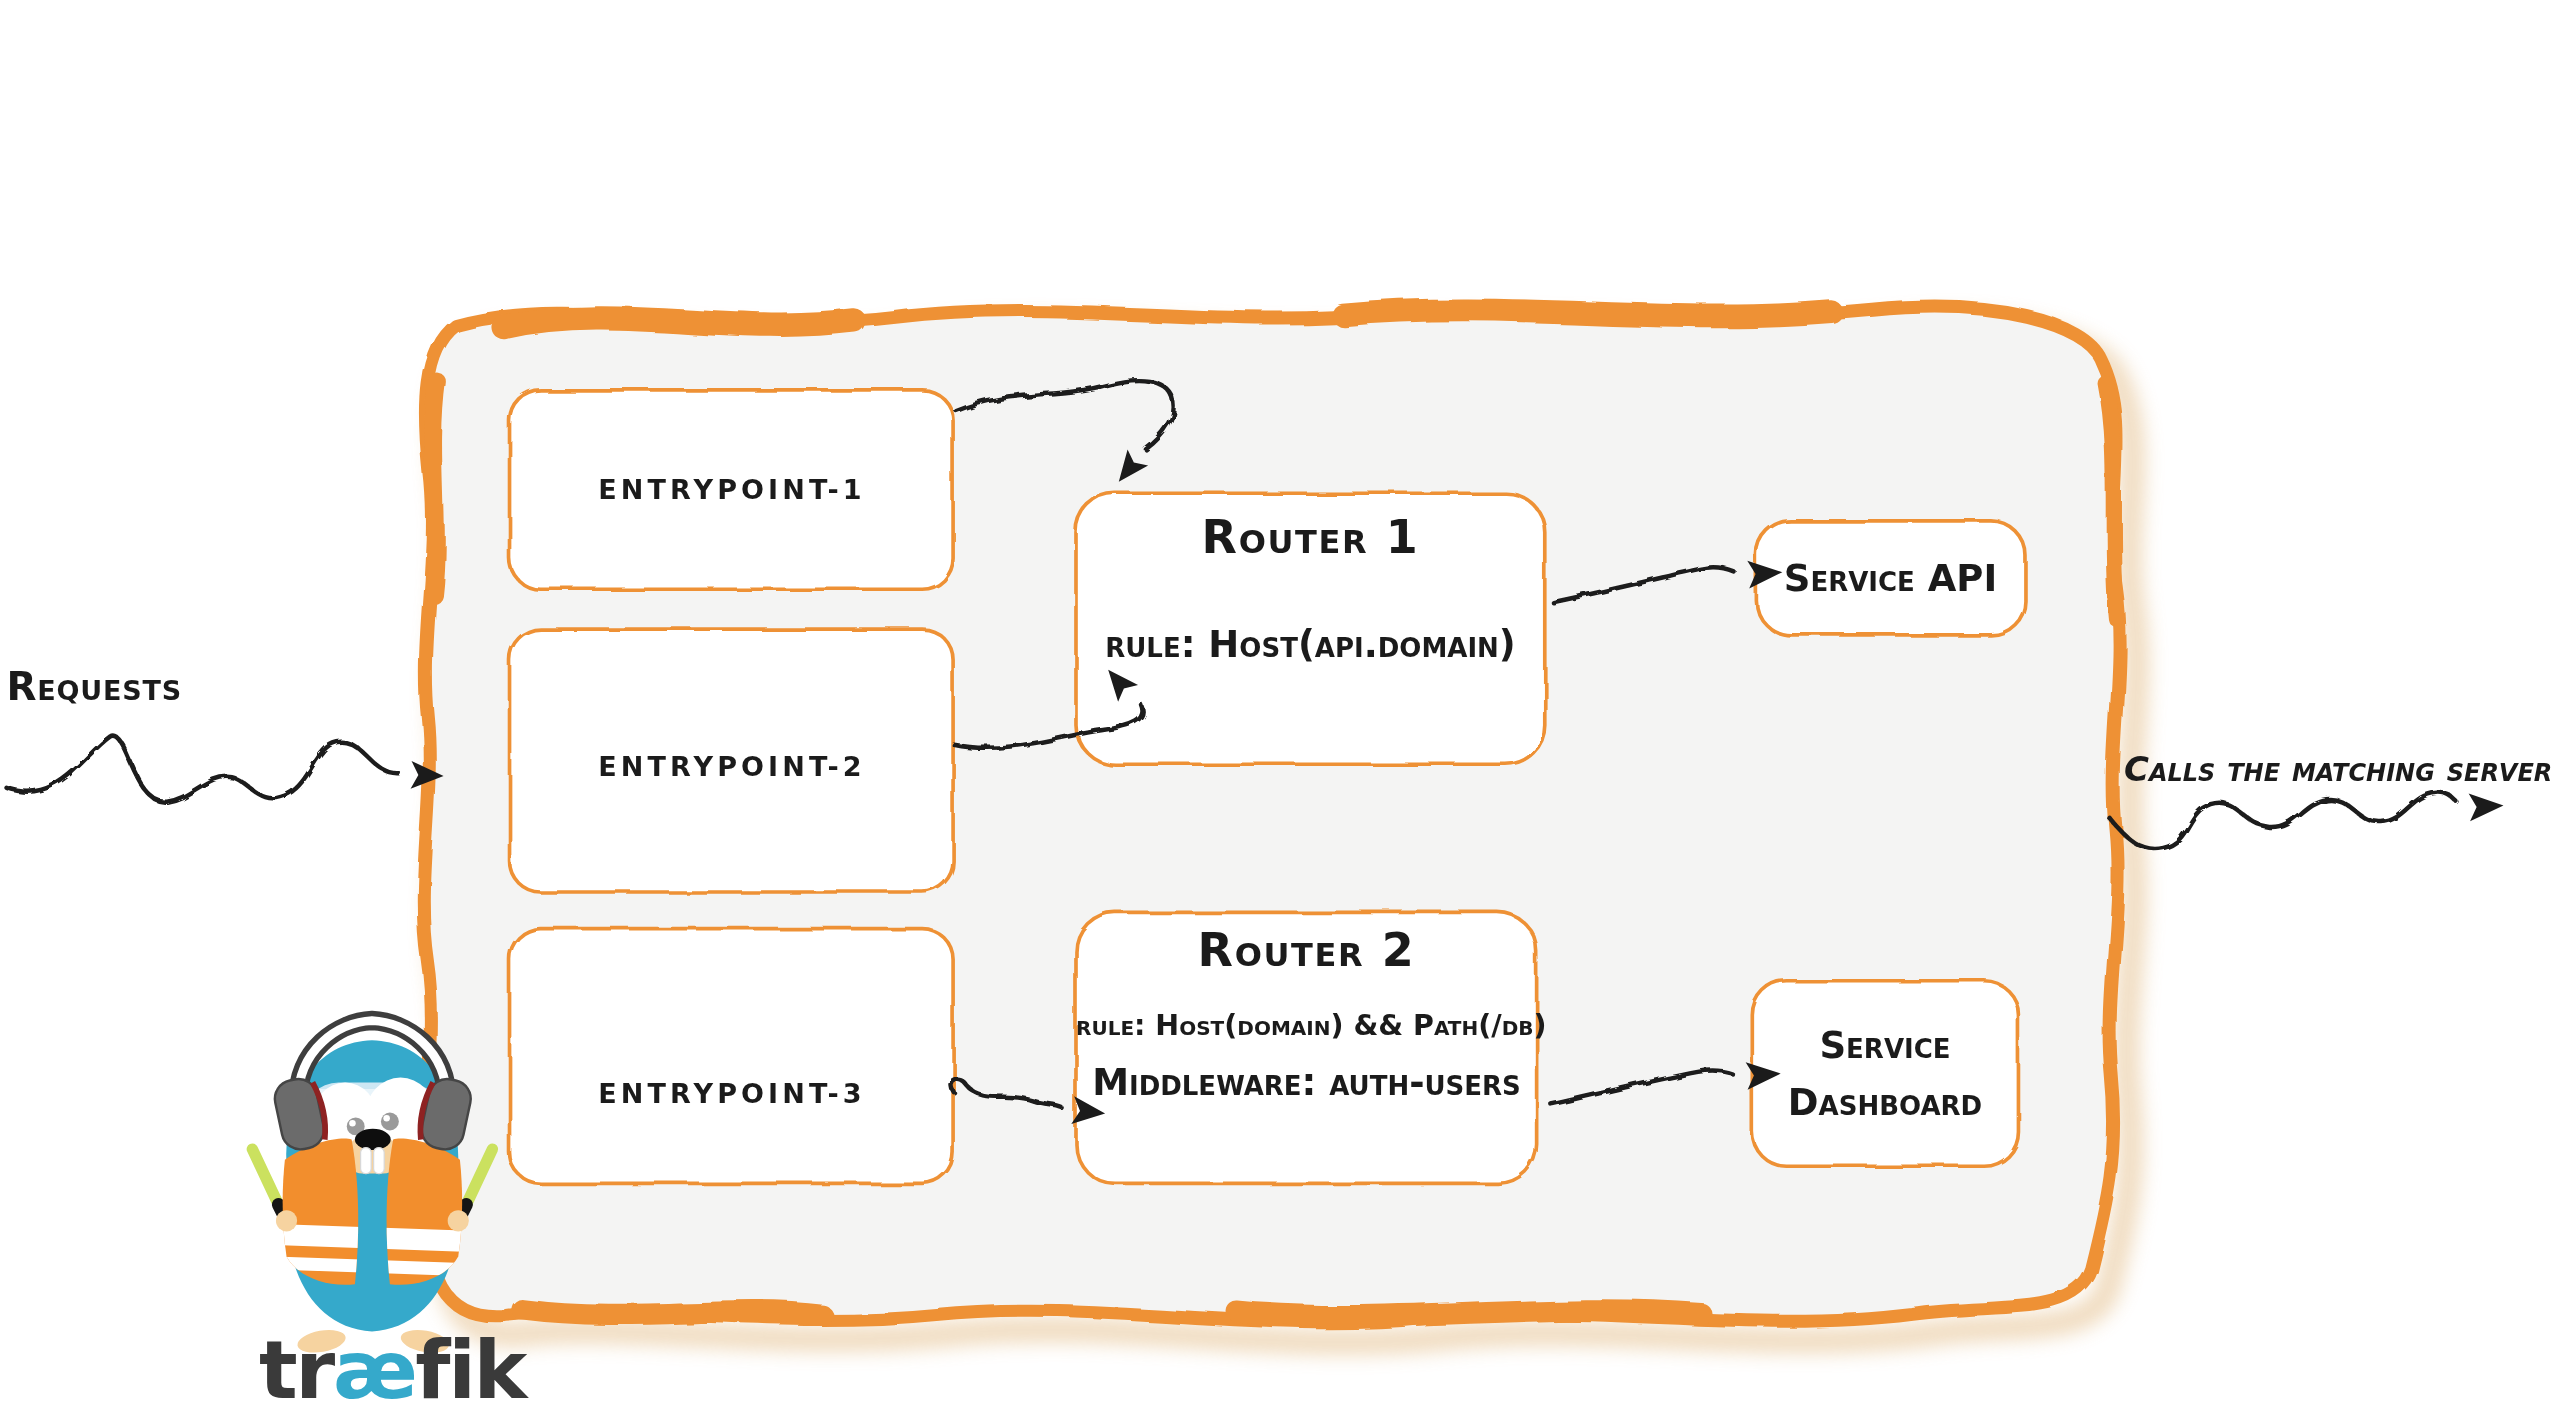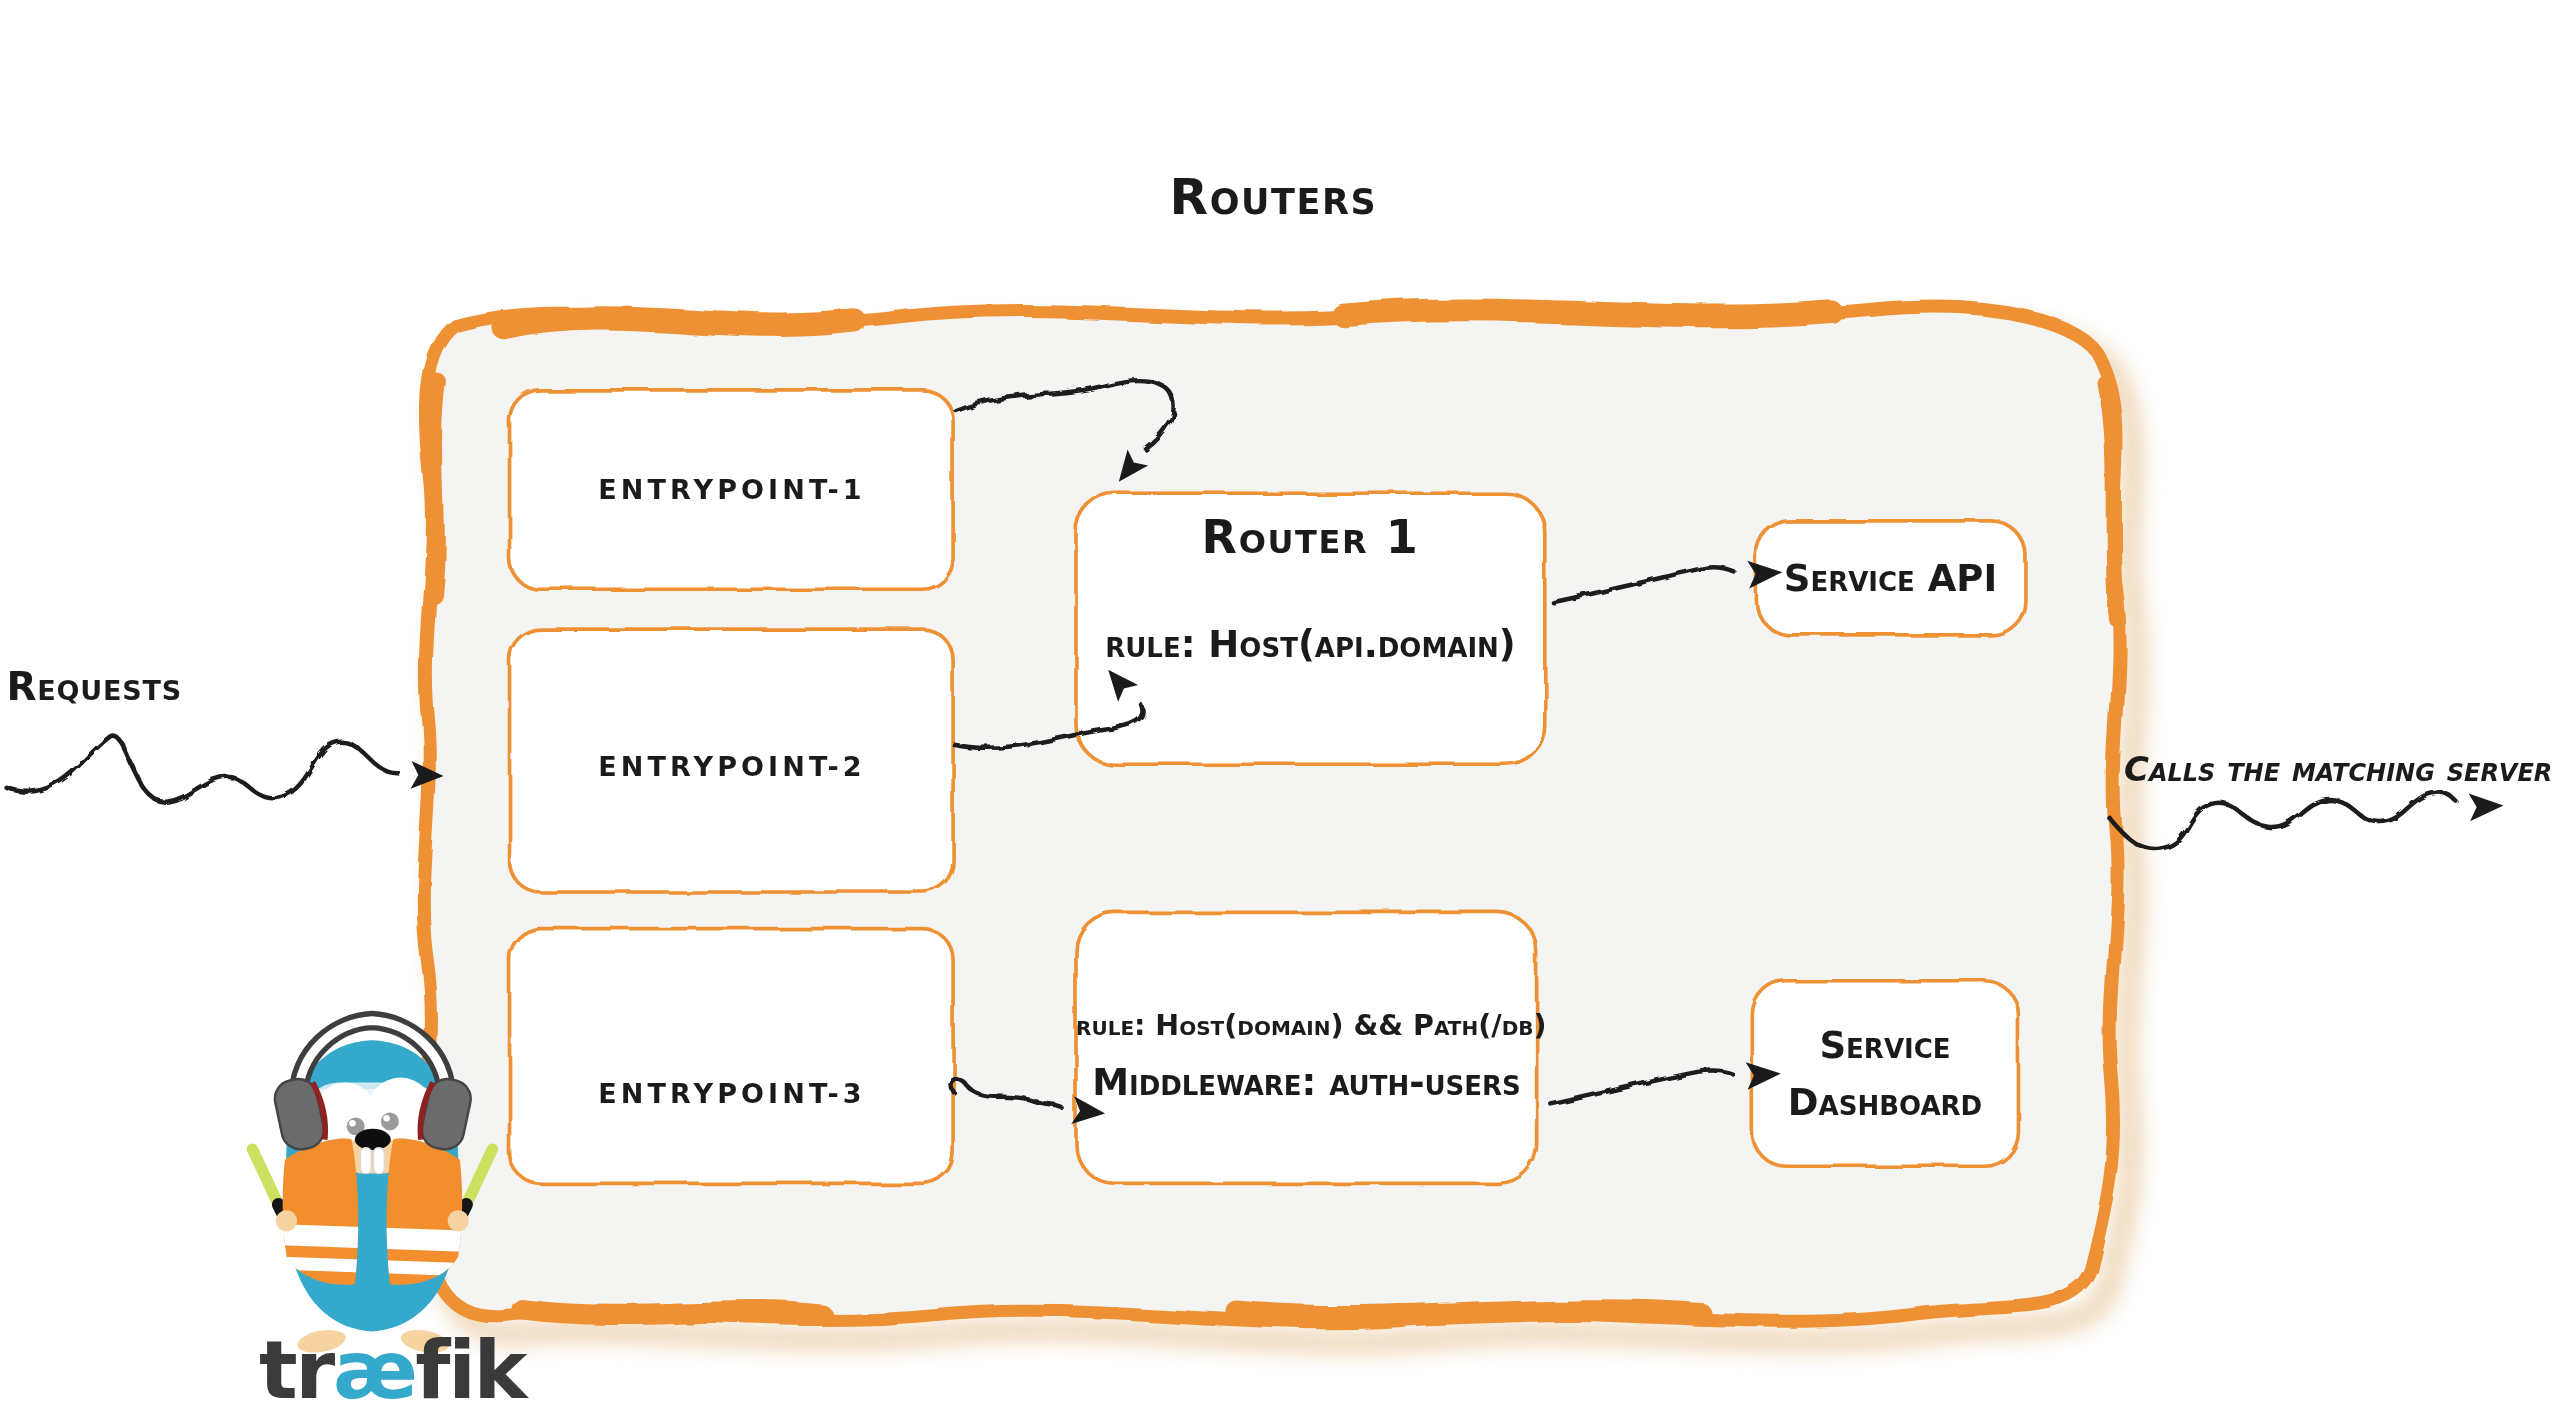--- a/index.html
+++ b/index.html
@@ -163,37 +163,37 @@
       </g>
       <g transform="rotate(12 548 1370)">
         <rect x="522" y="1326" width="52" height="86" rx="23" fill="#6B6B6B" stroke="#454545" stroke-width="3"></rect>
         <path d="M524,1334 C517,1358 517,1384 524,1406" stroke="#8E2222" stroke-width="7" fill="none"></path>
       </g>
       <circle cx="352" cy="1500" r="13" fill="var(--skin_tan)"></circle>
       <circle cx="563" cy="1500" r="13" fill="var(--skin_tan)"></circle>
     </g>
   </svg>
 
-  <div id="title" class="lbl sc center">Routers</div>
   <div id="lbl-requests" class="lbl sc">Requests</div>
   <div id="lbl-calls" class="lbl sc">Calls the matching server</div>
 
   <div id="ep1" class="epbox">
     <span class="ep-label">entrypoint-1</span>
   </div>
   <div id="ep2" class="epbox">
     <span class="ep-label">entrypoint-2</span>
   </div>
   <div id="ep3" class="epbox">
     <span class="ep-label">entrypoint-3</span>
   </div>
 
   <div id="r1-title" class="lbl sc center">Router 1</div>
   <div id="r1-rule" class="lbl sc center">rule: Host(api.domain)</div>
 
+  <div id="r2-title" class="lbl sc center">Router 2</div>
   <div id="r2-mw" class="lbl sc center">Middleware: auth-users</div>
   <div id="r2-rule" class="lbl sc center">rule: Host(domain) &amp;&amp; Path(/db)</div>
 
   <div id="svc1" class="sc" style="position:absolute;">Service API</div>
   <div id="svc2" class="sc" style="position:absolute;">Service Dashboard</div>
 
   <div id="wordmark" class="lbl"><span>tr</span><span class="ae">æ</span><span>fik</span></div>
 
 </div>
 

